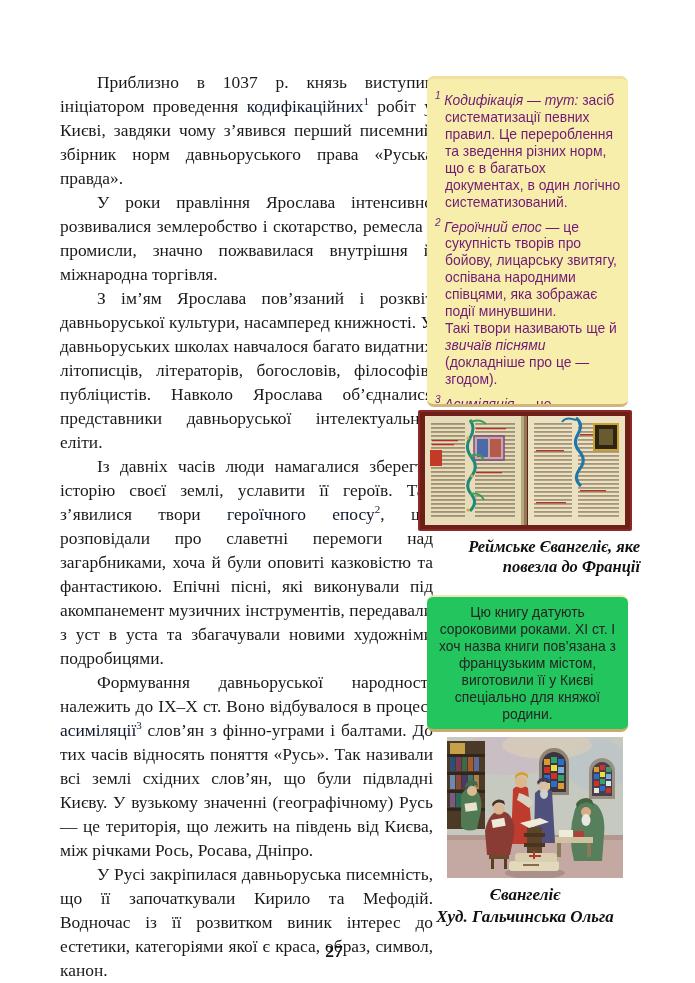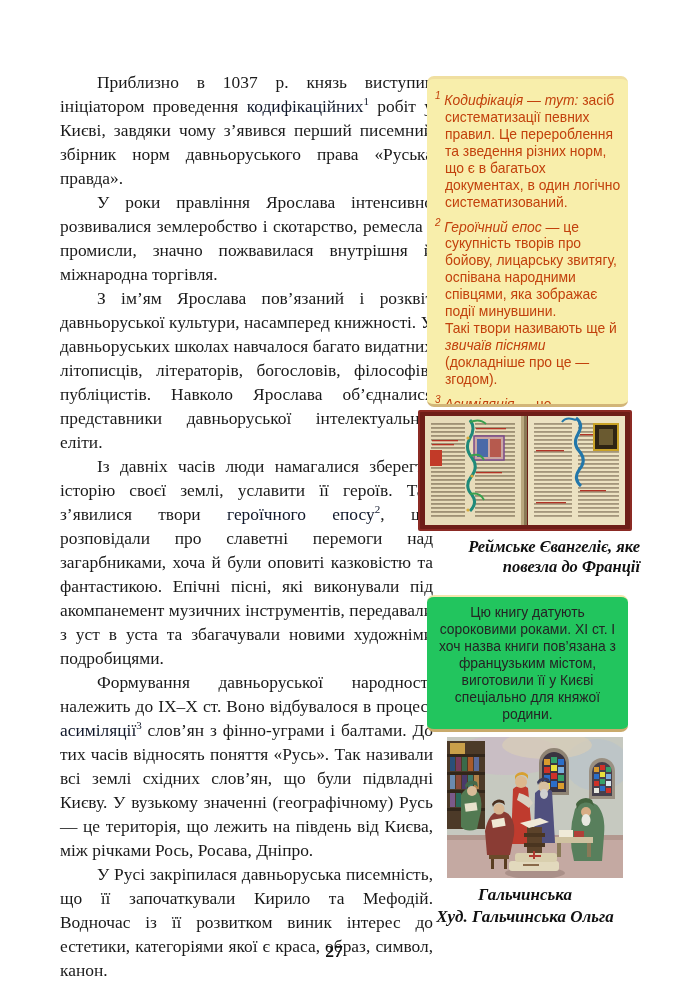--- a/index.html
+++ b/index.html
@@ -10,21 +10,21 @@
   .main-col{position:absolute;left:60px;top:70px;width:373px;}
   .body-para{margin:0;font-size:17.4px;line-height:24px;text-align:justify;
              text-indent:37px;color:#1a1a1a;}
   .term-link{color:#0f172a;}
   sup.supref{font-size:11px;line-height:0;vertical-align:super;}
 
   
   .def-box{position:absolute;left:427px;top:76px;width:201px;height:331px;box-sizing:border-box;
            background:#f8eeab;border-radius:7px;border-top:3px solid #f0dfa0;
            border-bottom:3px solid #d2b578;padding:8px 7px 4px 8px;overflow:hidden;
-           font-family:"Liberation Sans",sans-serif;font-size:13.9px;line-height:17px;color:#c2410c;}
+           font-family:"Liberation Sans",sans-serif;font-size:13.9px;line-height:17px;color:#701a75;}
   .def-item{padding-left:10px;text-indent:-10px;margin-bottom:3px;}
   .def-num{font-style:italic;font-size:10px;margin-right:1px;}
   .it{font-style:italic;}
 
   
   .fig-manuscript{position:absolute;left:418px;top:410px;width:214px;height:121px;margin:0;}
   .fig-manuscript svg{display:block;width:100%;height:100%;}
   .caption1{position:absolute;left:410px;top:537px;width:230px;text-align:right;
             font-style:italic;font-weight:bold;font-size:16.5px;line-height:19.5px;color:#101010;}
 
@@ -246,19 +246,19 @@
         <rect x="62" y="124" width="50" height="10" rx="3" fill="#e2d9bd"></rect>
         <rect x="68" y="116" width="42" height="9" rx="3" fill="#d9cfae"></rect>
         <rect x="82" y="118" width="12" height="2" fill="#b03a30"></rect>
         <rect x="86" y="114" width="2" height="8" fill="#b03a30"></rect>
         <rect x="76" y="127" width="16" height="2" fill="#8a6a4a"></rect>
       </g>
     </svg>
   </figure>
 
   <div class="caption2" id="caption2">
-      <div>Гальчинська</div>
+      <div>Євангеліє</div>
       <div>Худ. Гальчинська Ольга</div>
     </div>
 
   <div class="page-number">27</div>
 
 </div>
 
 </body></html>

